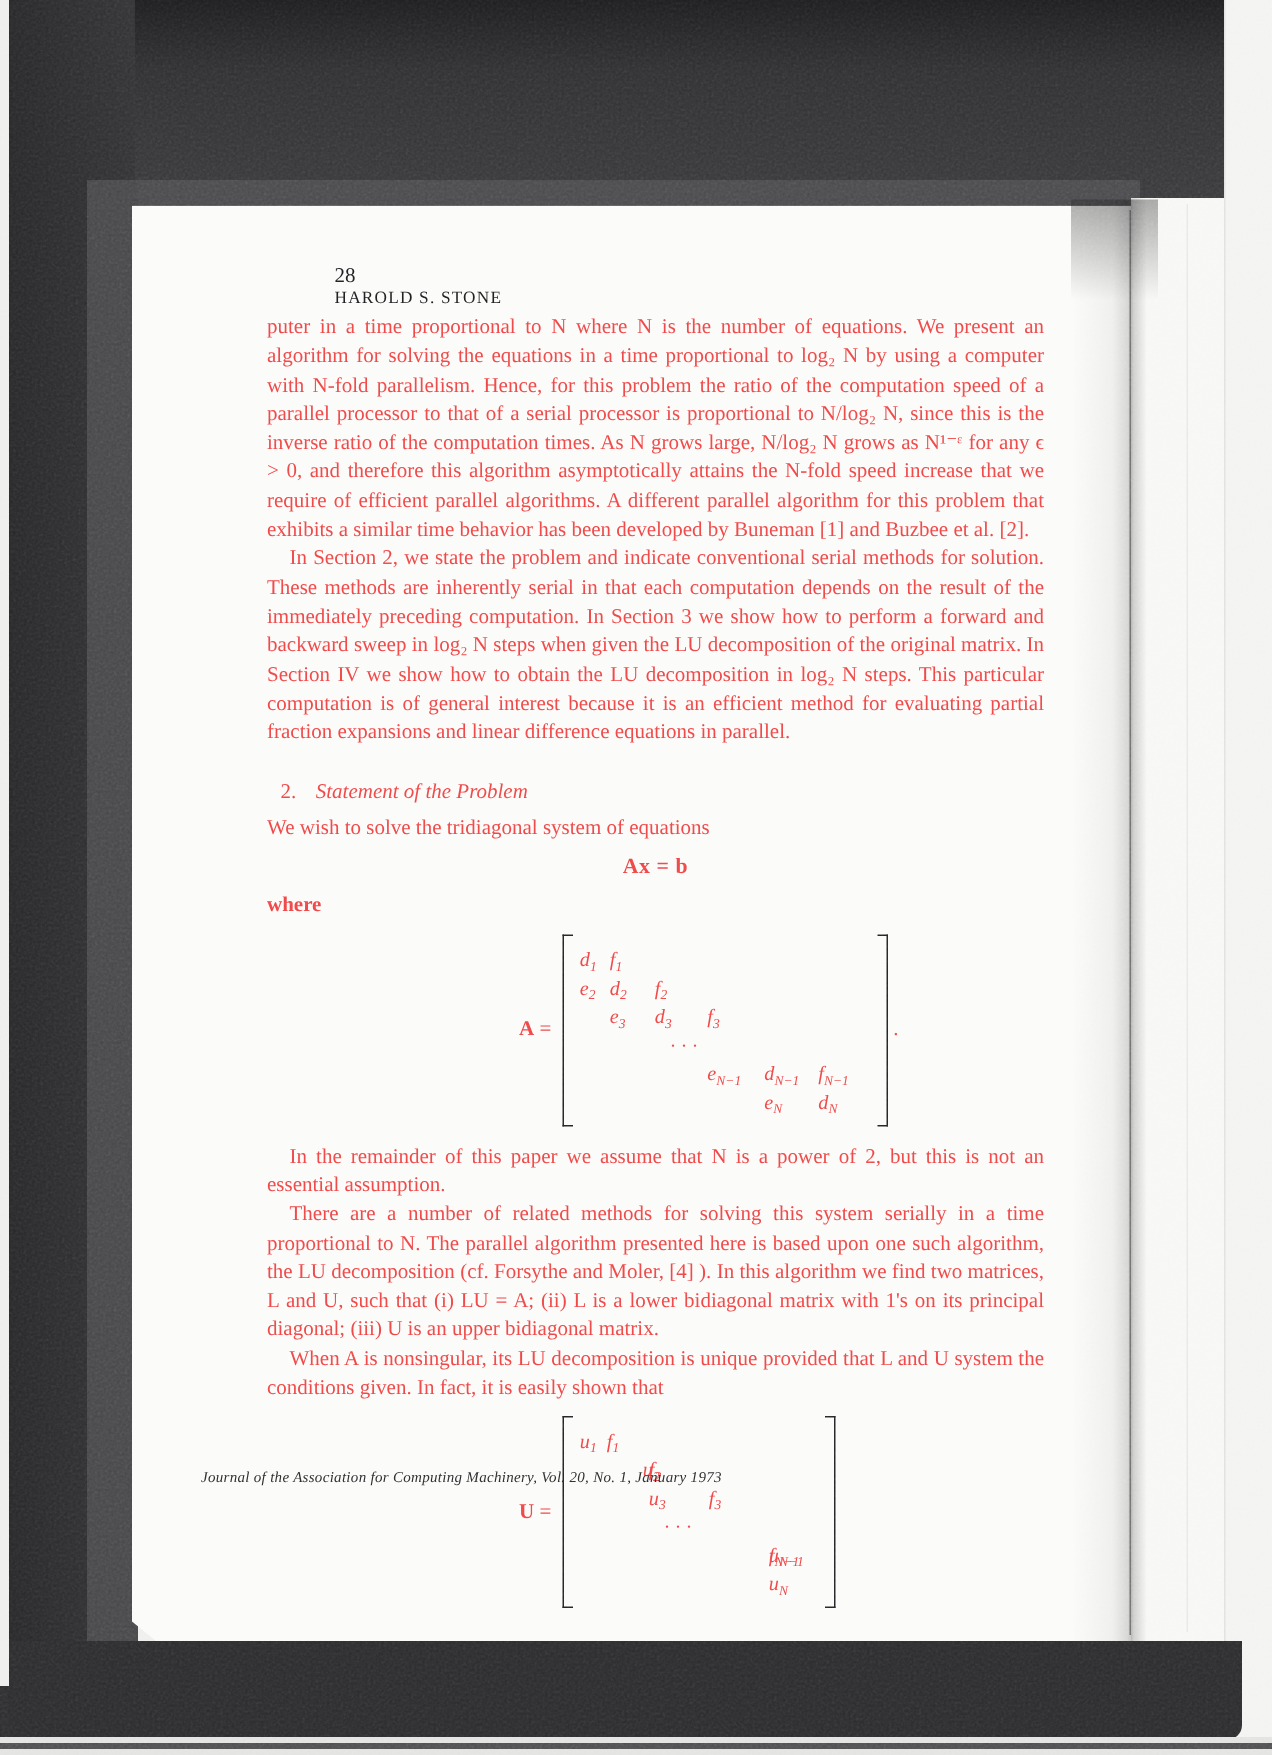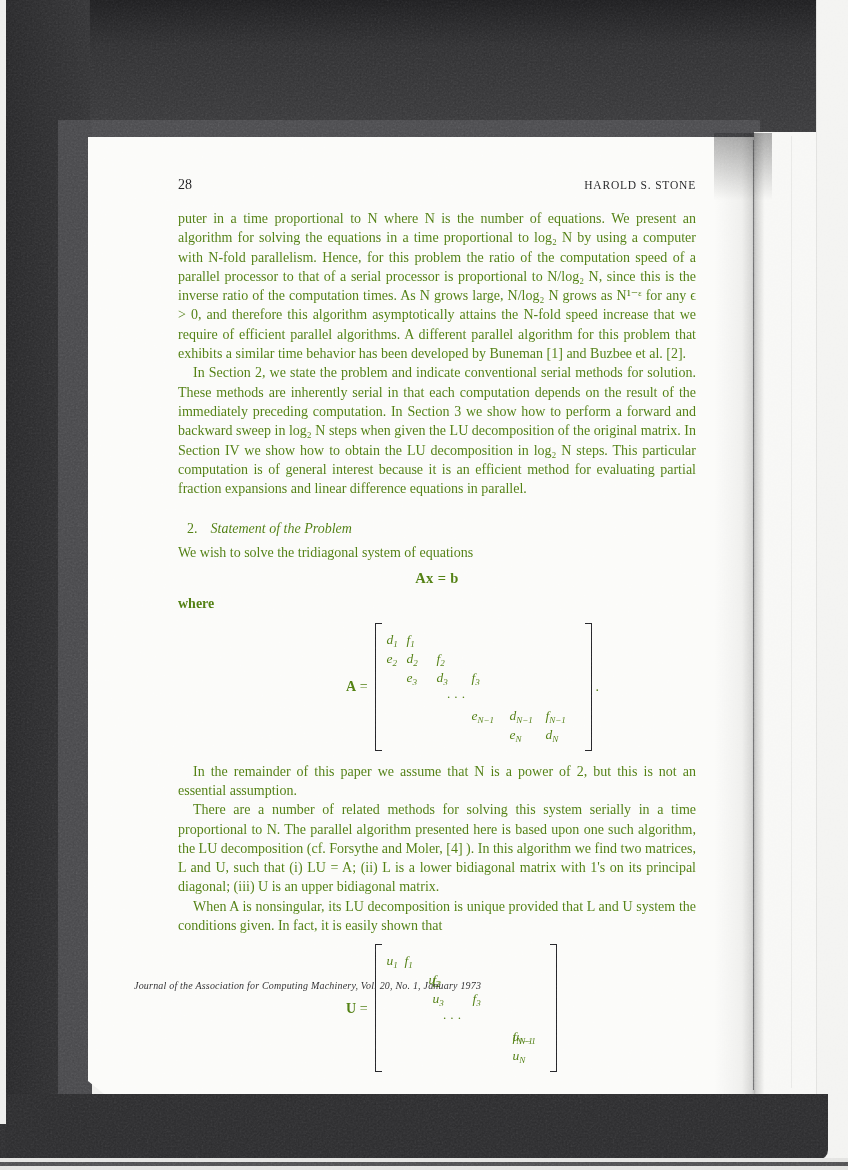--- a/index.html
+++ b/index.html
@@ -35,27 +35,27 @@
   }
   .gutter     { left:714px; top:133px; width:58px; height:961px; pointer-events:none;
                 background:
                   linear-gradient(to bottom,rgba(35,35,37,.38) 0%,rgba(35,35,37,0) 7%),
                   linear-gradient(to right,rgba(0,0,0,0) 0%,rgba(0,0,0,.05) 48%,rgba(0,0,0,.15) 65%,rgba(50,50,52,.26) 68%,rgba(0,0,0,.07) 72%,rgba(0,0,0,0) 88%); }
   .fold-line  { left:753px; top:140px; width:1px; height:950px; background:rgba(40,40,42,.55); }
   .stack-line { left:791px; top:136px; width:1px; height:952px; background:rgba(0,0,0,.06); }
 
   
   .page-header { position:absolute; left:90px; top:40px; width:518px;
-                 display:flex; justify-content:space-between; align-items:baseline; color:#1c1c1e; }
+                 display:flex; justify-content:flex-end; align-items:baseline; color:#1c1c1e;flex-direction:column; }
   .pagenum  { font-size:14px; }
-  .runhead  { font-size:11.5px; letter-spacing:.8px; }
+  .runhead  { font-size:11.5px; letter-spacing:.8px;margin-left:45px; }
 
   .content { position:absolute; left:90px; top:72px; width:518px;
              font-size:14px; line-height:19.3px; text-align:justify;
-             color:#4d7c0f; hyphens:none; }
+             color:#ef4444; hyphens:none; }
   .content p { margin:0; }
   .indent { text-indent:15px; }
 
   .section-heading { margin:21px 0 4px; padding-left:9px; }
   .sec-num   { font-style:normal; margin-right:13px; }
   .sec-title { font-style:italic; }
 
   .equation   { text-align:center; margin:7px 0 6px; font-weight:bold; font-size:14.5px; letter-spacing:.4px; }
   .where-line { margin-bottom:5px;font-weight:bold; }
 

